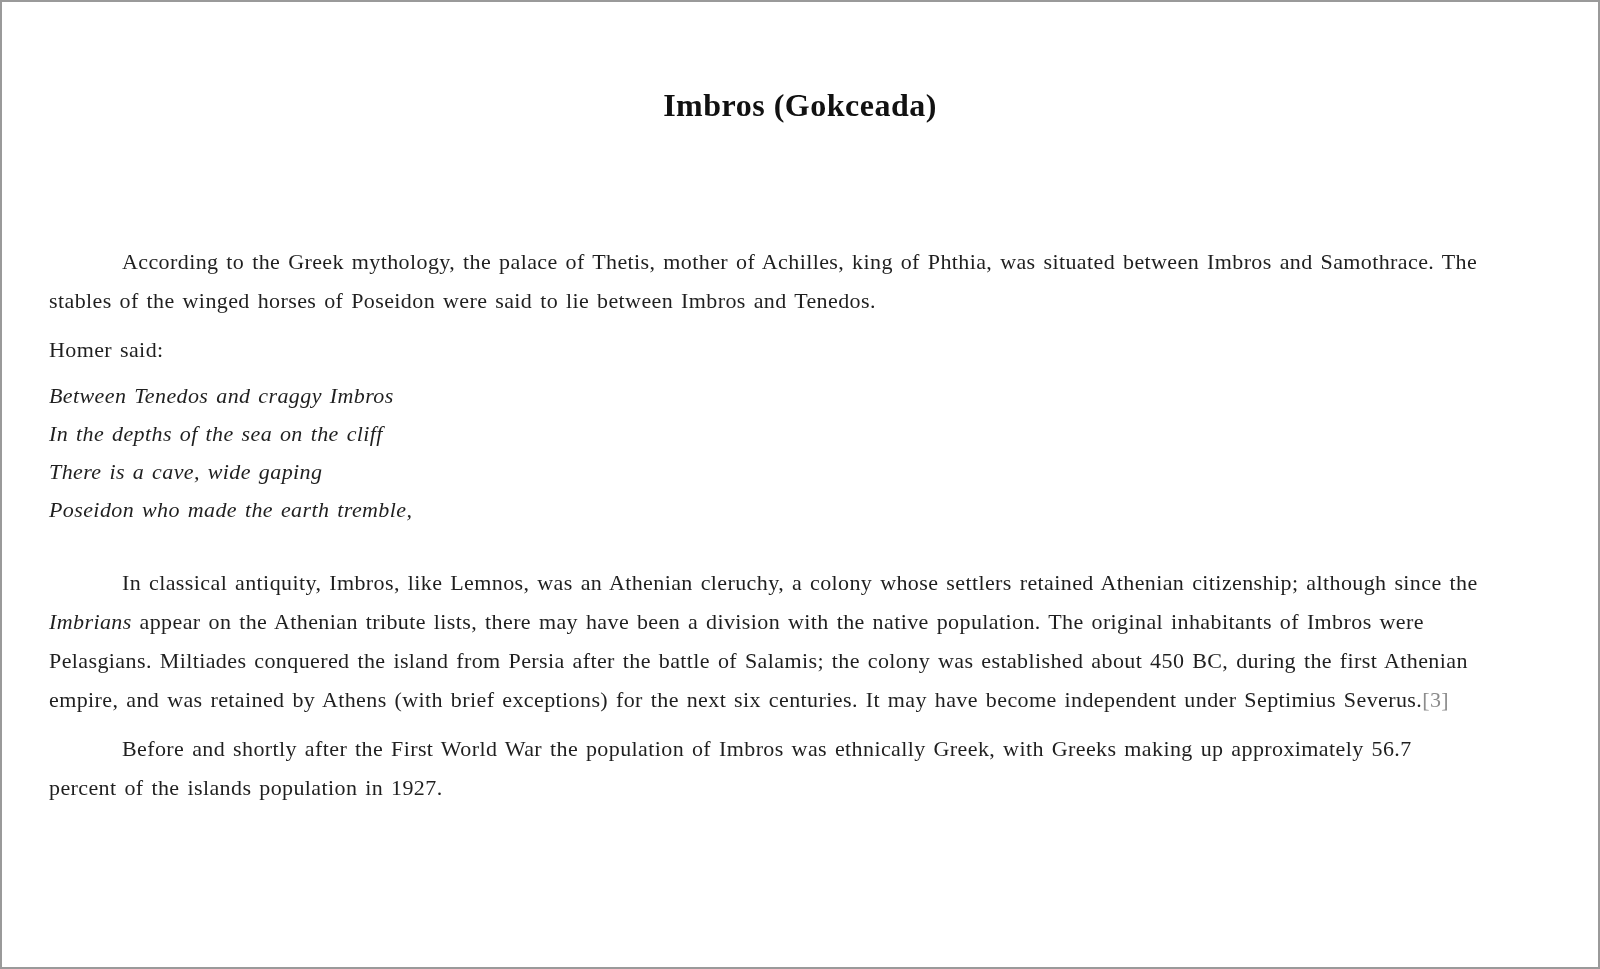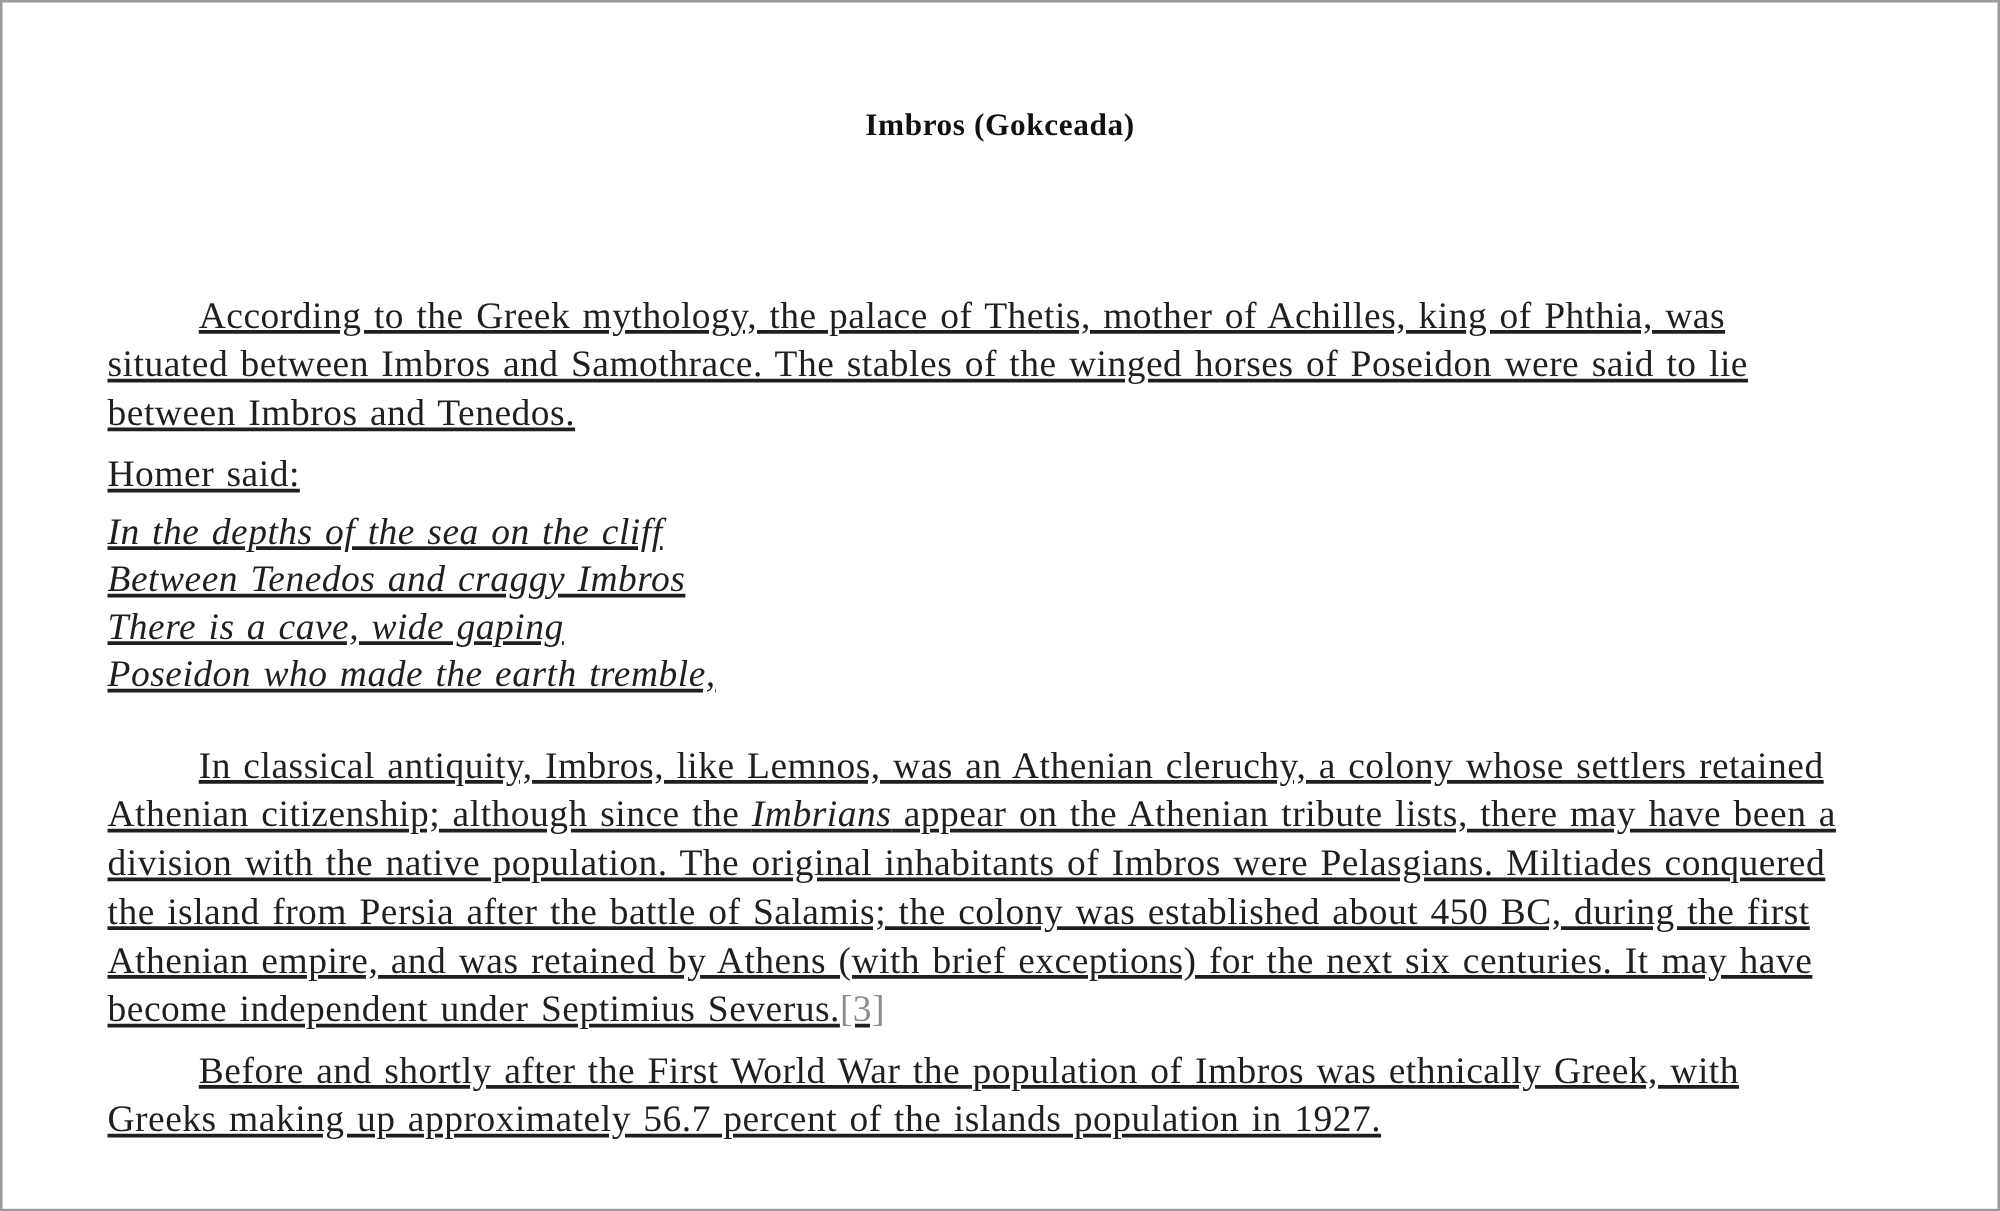--- a/index.html
+++ b/index.html
@@ -14,34 +14,33 @@
     box-sizing: border-box;
     border: 2px solid #9a9a9a;
     background: #ffffff;
     font-family: "Liberation Serif", "DejaVu Serif", serif;
     color: #1f1f1f;
     overflow: hidden;
   }
   .title {
     margin-top: 85px;
     text-align: center;
-    font-size: 25px;
+    font-size: 32px;
     font-weight: bold;
     letter-spacing: 0.5px;
     color: #111111;
   }
   .doc {
     margin-top: 118px;
-    padding-left: 84px;
+    padding-left: 47px;
     padding-right: 118px;
-    font-size: 30px;
+    font-size: 22px;
     line-height: 39px;
     letter-spacing: 0.4px;
     word-spacing: 2px;
-    text-decoration: underline;
   }
   .para {
     margin: 0 0 10px 0;
     text-indent: 73px;
   }
   .homer-label {
     margin: 2px 0 8px 0;
     text-indent: 0;
   }
   .poem {
@@ -71,22 +70,22 @@
 
   <div class="title">Imbros (Gokceada)</div>
 
   <div class="doc">
 
     <p class="para">According to the Greek mythology, the palace of Thetis, mother of Achilles, king of Phthia, was situated between Imbros and Samothrace. The stables of the winged horses of Poseidon were said to lie between Imbros and Tenedos.</p>
 
     <p class="para homer-label">Homer said:</p>
 
     <div class="poem">
+      <p class="poem-line">Between Tenedos and craggy Imbros</p>
       <p class="poem-line">In the depths of the sea on the cliff</p>
-      <p class="poem-line">Between Tenedos and craggy Imbros</p>
       <p class="poem-line">There is a cave, wide gaping</p>
       <p class="poem-line">Poseidon who made the earth tremble,</p>
     </div>
 
     <div class="spacer-after-poem"></div>
 
     <p class="para"><span>In classical antiquity, Imbros, like Lemnos, was an Athenian cleruchy, a colony whose settlers retained Athenian citizenship; although since the </span><span class="inline-italic">Imbrians</span><span> appear on the Athenian tribute lists, there may have been a division with the native population. The original inhabitants of Imbros were Pelasgians. Miltiades conquered the island from Persia after the battle of Salamis; the colony was established about 450 BC, during the first Athenian empire, and was retained by Athens (with brief exceptions) for the next six centuries. It may have become independent under Septimius Severus.</span><span class="citation-ref">[3]</span></p>
 
     <p class="para">Before and shortly after the First World War the population of Imbros was ethnically Greek, with Greeks making up approximately 56.7 percent of the islands population in 1927.</p>
 

